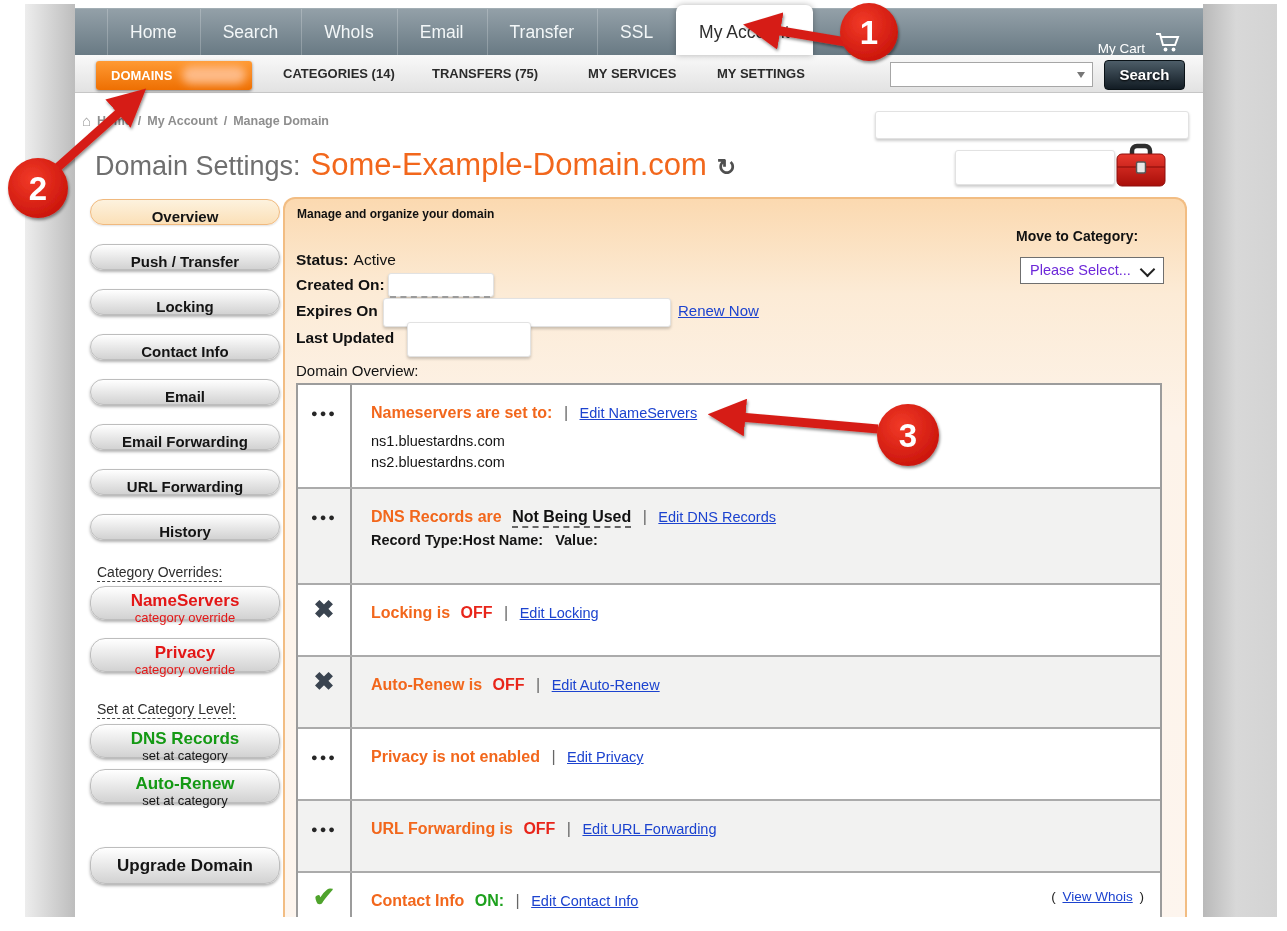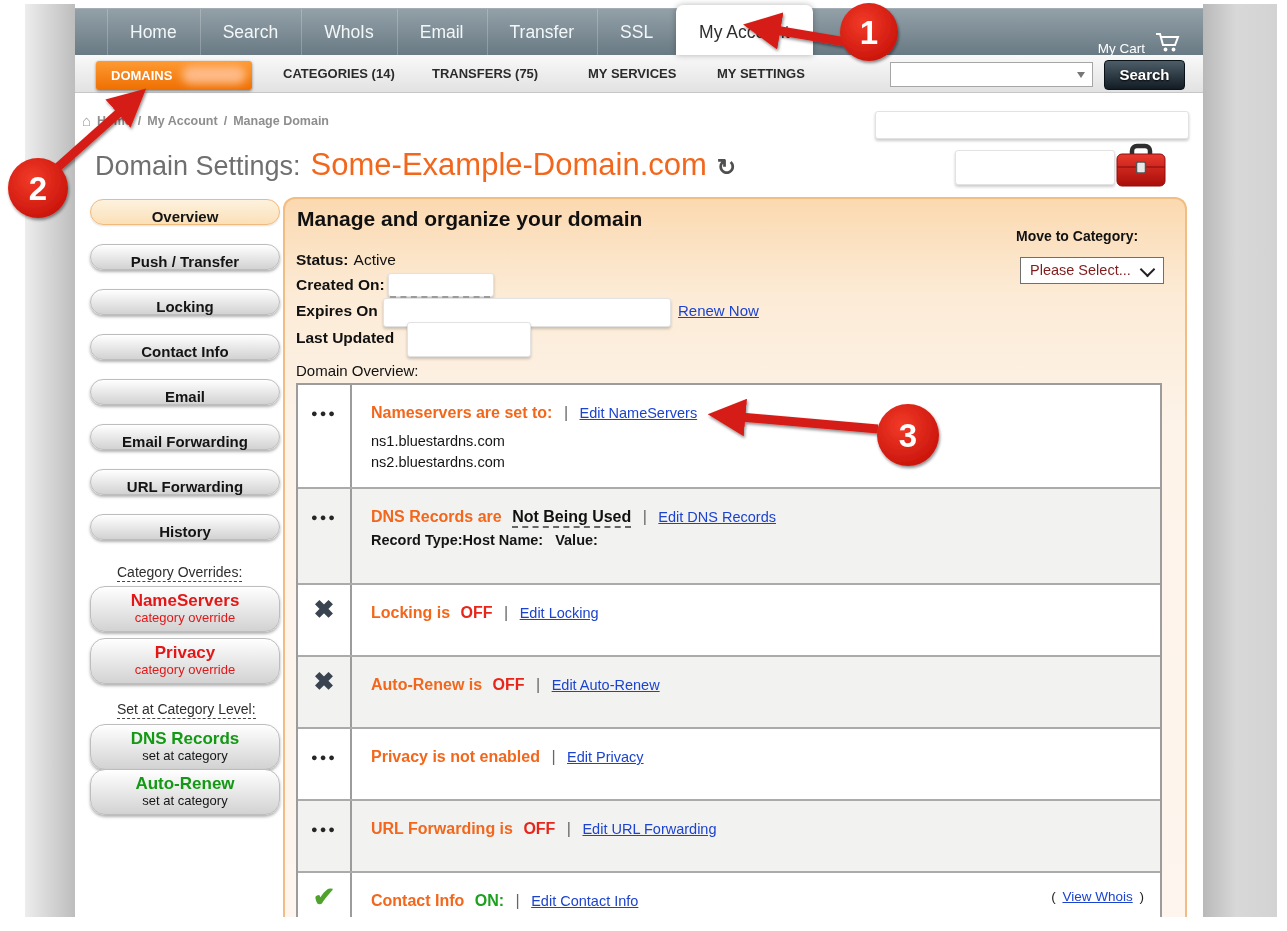--- a/index.html
+++ b/index.html
@@ -63,36 +63,36 @@
   #dash-created{position:absolute;left:390px;top:282px;width:100px;height:14px;
       border-bottom:2px dashed #9b9b9b;z-index:7;}
   #toolbox{position:absolute;left:1116px;top:143px;z-index:6;}
 
   
   .spill{position:absolute;left:90px;width:190px;height:26px;border-radius:15px;box-sizing:border-box;
       background:linear-gradient(#ffffff,#d2d2d2);border:1px solid #bdbdbd;box-shadow:0 2px 3px rgba(0,0,0,.3);
       text-align:center;font-weight:bold;font-size:15px;color:#141414;line-height:33px;cursor:pointer;z-index:3;}
   .spill.active{background:linear-gradient(#fdf2de,#fbe0b8);border:1px solid #f0b97e;
       box-shadow:0 1px 2px rgba(0,0,0,.12);}
-  .spill2{height:46px;line-height:normal;padding-top:4px;}
+  .spill2{height:34px;line-height:normal;padding-top:4px;}
   .spill2 .t{font-size:17px;display:block;line-height:19px;}
   .spill2 .s{font-size:13px;font-weight:normal;display:block;line-height:15px;}
   .red-t{color:#e31717;} .red-s{color:#e31717;} .green-t{color:#149914;} .dark-s{color:#151515;}
   .sidelabel{position:absolute;left:97px;font-size:14px;color:#2e2e2e;z-index:3;}
-  .sidelabel span{border-bottom:1px dashed #444;padding-bottom:1px;margin-left:20px;}
+  .sidelabel span{border-bottom:1px dashed #444;padding-bottom:1px;}
 
   
   #panel{position:absolute;left:283px;top:197px;width:904px;height:734px;box-sizing:border-box;
       background:linear-gradient(#fbd9b0,#fcebd6 95px,#fdf3e9 230px,#fdf5ee);
       border:2px solid #f2bd83;border-bottom:none;border-radius:12px 12px 0 0;z-index:1;}
-  #panel-heading{position:absolute;left:297px;top:207px;font-size:21px;font-weight:bold;color:#101010;z-index:2;}
+  #panel-heading{position:absolute;left:297px;top:207px;font-size:12px;font-weight:bold;color:#101010;z-index:2;}
   #movecat-label{position:absolute;left:1016px;top:228px;font-size:14px;font-weight:bold;color:#111;z-index:2;}
   #movecat-select{position:absolute;left:1020px;top:257px;width:144px;height:27px;background:#fff;
       border:1px solid #6f6f6f;box-sizing:border-box;font-size:14.5px;line-height:25px;padding-left:9px;
-      color:#7f1d1d;z-index:2;cursor:pointer;}
+      color:#6d28d9;z-index:2;cursor:pointer;}
   #movecat-select .chev{position:absolute;right:10px;top:6px;width:9px;height:9px;
       border-right:2.5px solid #222;border-bottom:2.5px solid #222;transform:rotate(45deg);}
   .sline{position:absolute;left:296px;font-size:15.5px;color:#111;z-index:2;}
   .sline .lbl{font-weight:bold;margin-right:5px;}
   #renew-link{position:absolute;left:678px;top:302px;font-size:15px;color:#1c43cf;
       text-decoration:underline;z-index:7;cursor:pointer;}
 
   
   #dtable{position:absolute;left:296px;top:383px;width:866px;height:548px;background:#fff;
       border:2px solid #9c9c9c;box-sizing:border-box;z-index:2;overflow:hidden;}
@@ -225,20 +225,21 @@
   </div>
   <div class="spill spill2" style="top:724px">
     <span class="t green-t">DNS Records</span>
     <span class="s dark-s">set at category</span>
   </div>
   <div class="spill spill2" style="top:769px">
     <span class="t green-t">Auto-Renew</span>
     <span class="s dark-s">set at category</span>
   </div>
 
+  <div class="spill" style="top:847px;height:37px;line-height:35px;font-size:17px">Upgrade Domain</div>
 
   <div id="panel"></div>
   <div id="panel-heading">Manage and organize your domain</div>
 
   <div id="movecat-label">Move to Category:</div>
   <div id="movecat-select">
     <span>Please Select...</span>
     <span class="chev"></span>
   </div>
 

